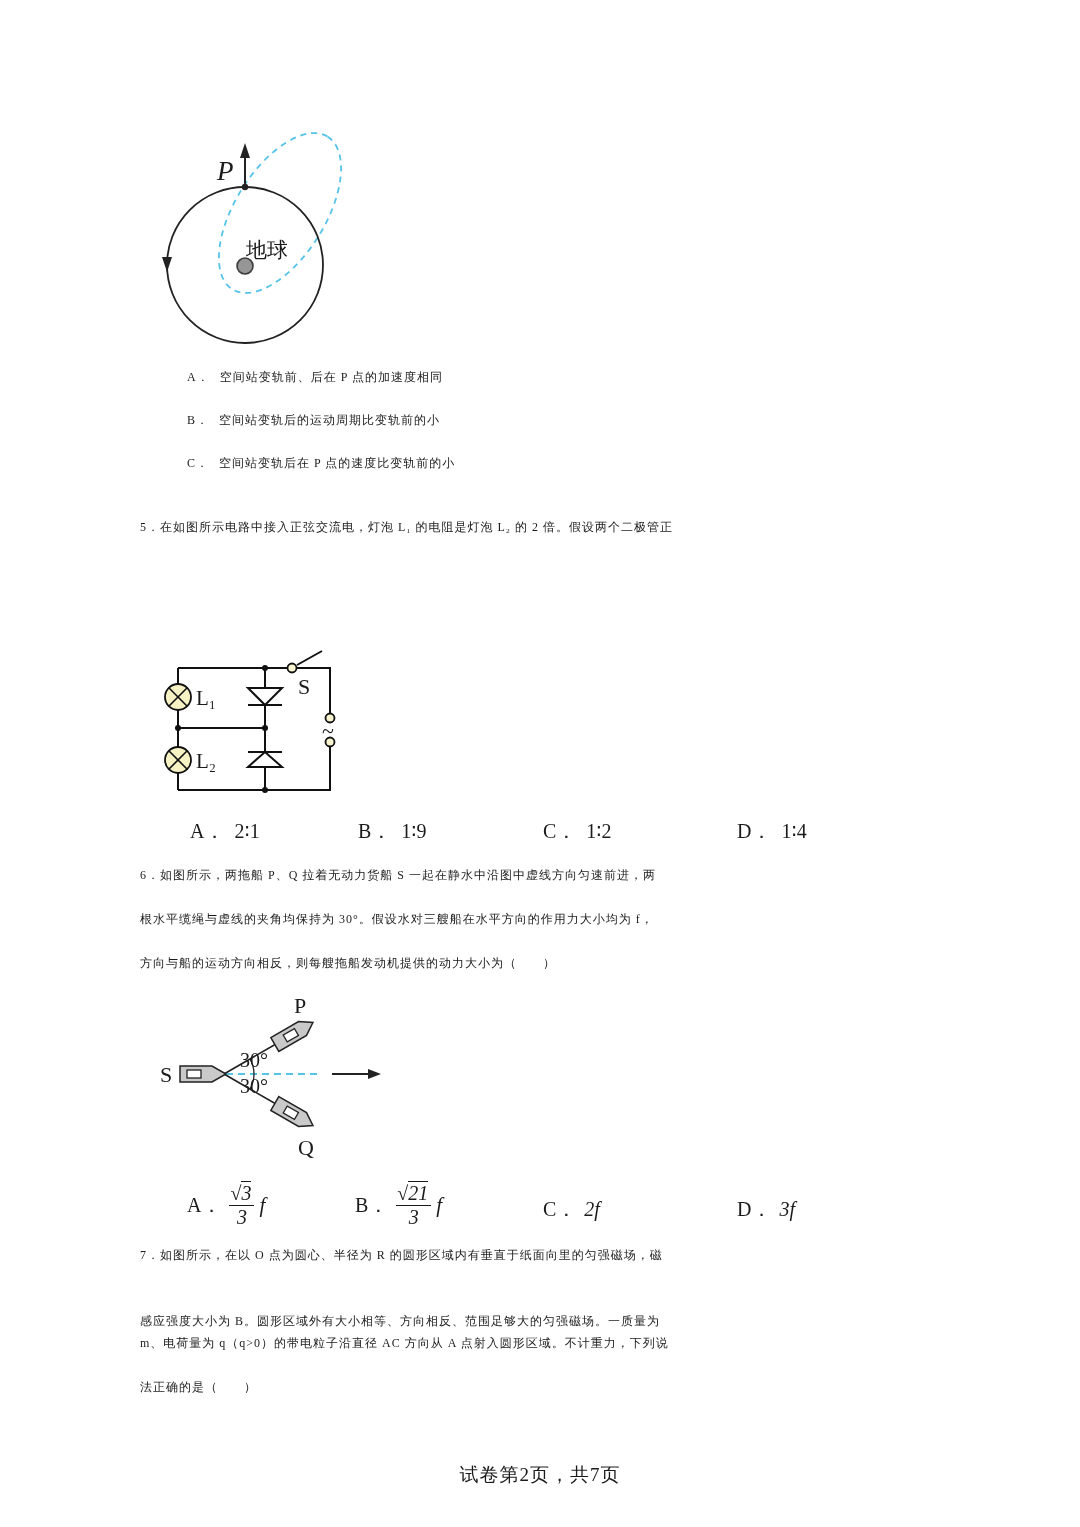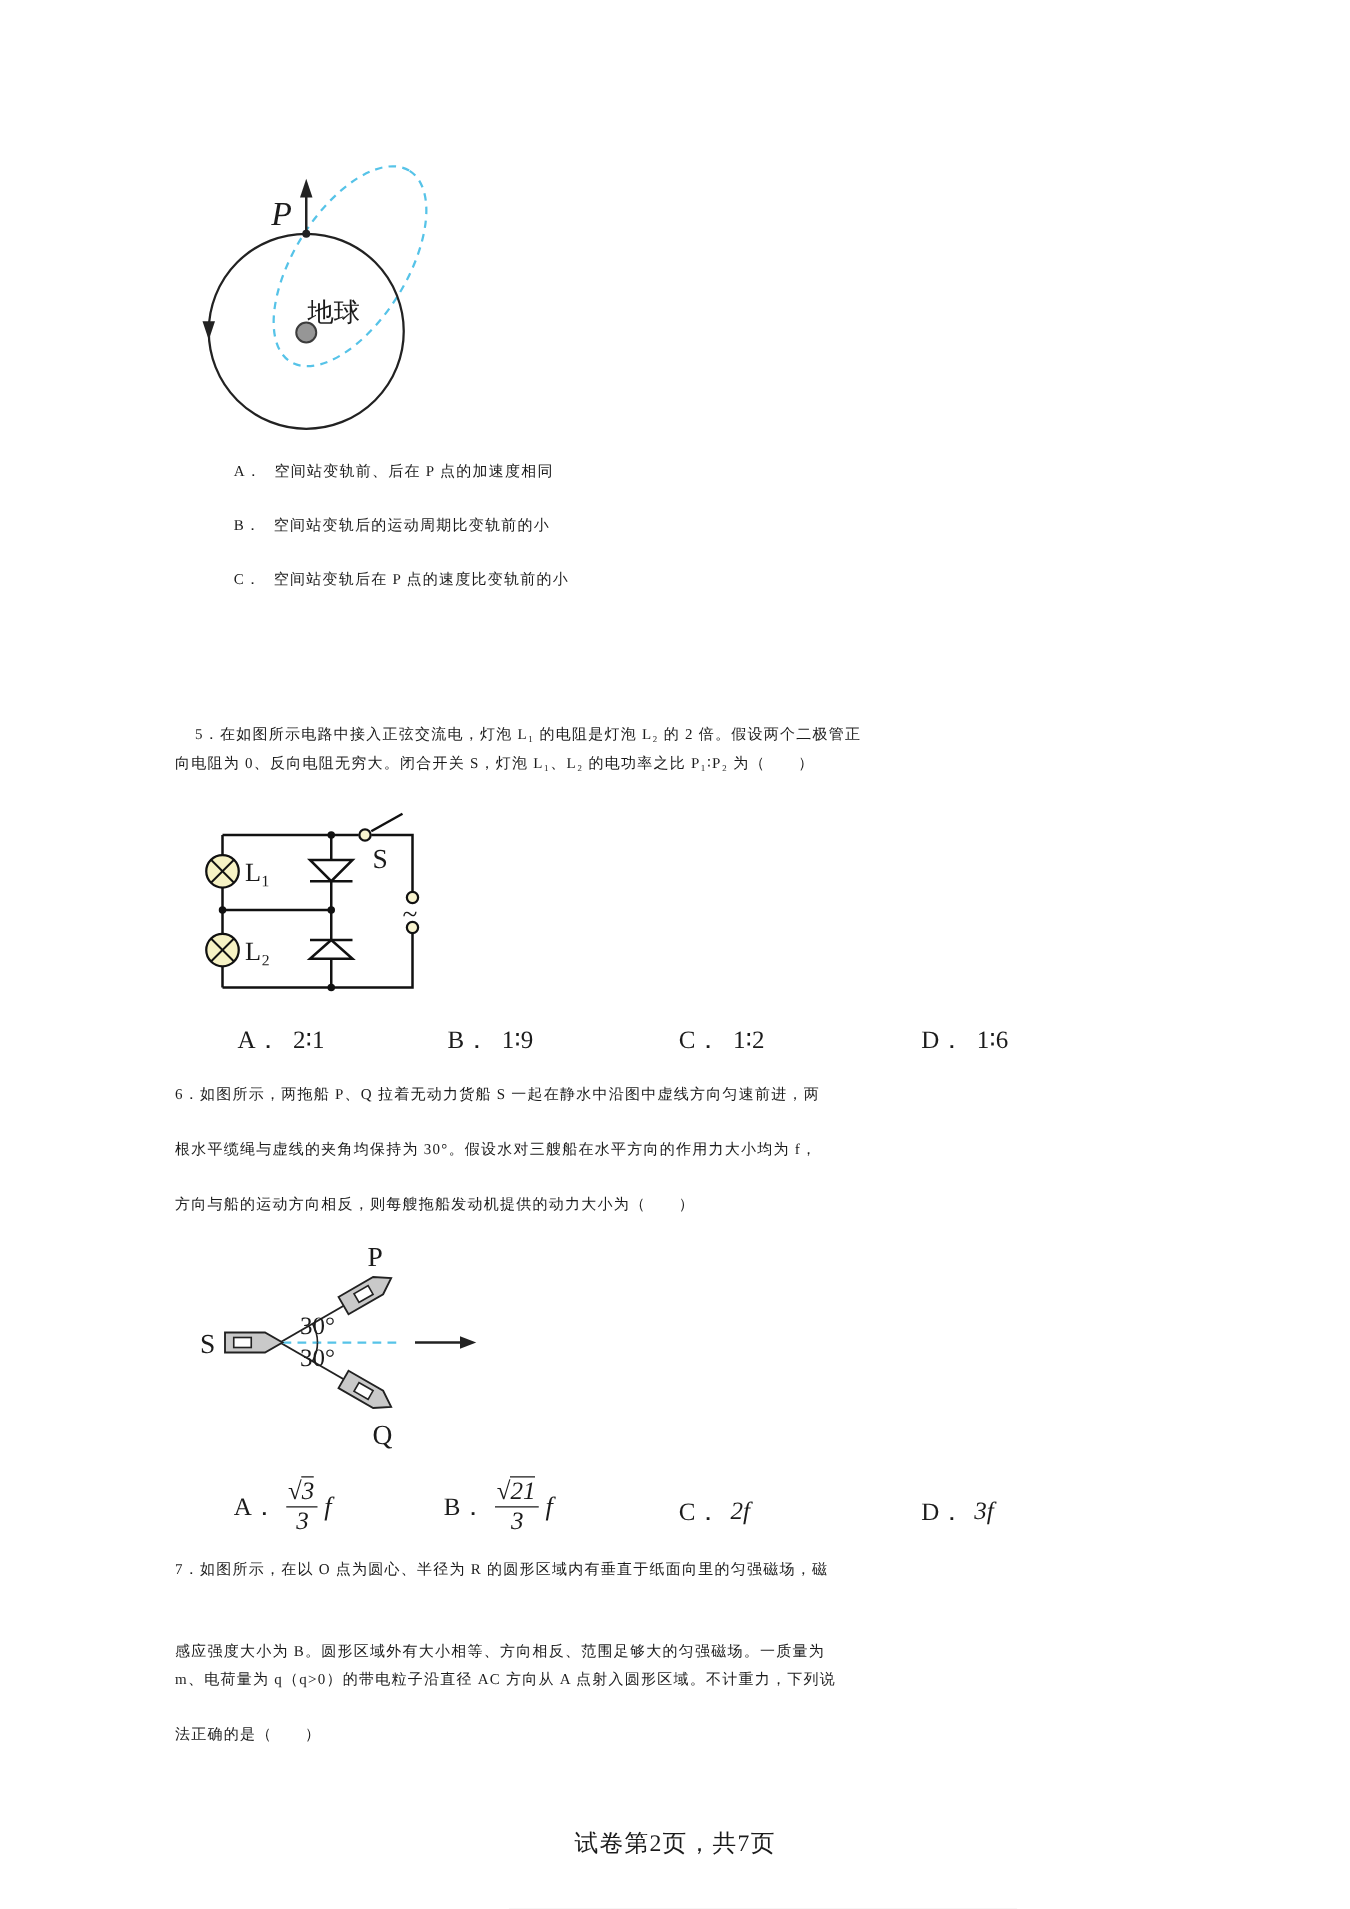--- a/index.html
+++ b/index.html
@@ -43,22 +43,21 @@
   <div class="line" style="left:187px; top:370px;">
     <span class="opt-label">A．</span><span>空间站变轨前、后在 P 点的加速度相同</span>
   </div>
   <div class="line" style="left:187px; top:413px;">
     <span class="opt-label">B．</span><span>空间站变轨后的运动周期比变轨前的小</span>
   </div>
   <div class="line" style="left:187px; top:456px;">
     <span class="opt-label">C．</span><span>空间站变轨后在 P 点的速度比变轨前的小</span>
   </div>
 
-  <div class="line" style="left:140px; top:580px;margin-left:16px;">5．在如图所示电路中接入正弦交流电，灯泡 L₁ 的电阻是灯泡 L₂ 的 2 倍。假设两个二极管正</div>
-  <div class="line" style="left:140px; top:603px;">向电阻为 0、反向电阻无穷大。闭合开关 S，灯泡 L₁、L₂ 的电功率之比 P₁∶P₂ 为（　　）</div>
+  <div class="line" style="left:140px; top:520px;">5．在如图所示电路中接入正弦交流电，灯泡 L₁ 的电阻是灯泡 L₂ 的 2 倍。假设两个二极管正</div>
 
   <svg style="left:140px; top:645px;" width="240" height="170" viewBox="0 0 240 170">
 
     <path fill="none" stroke="#111" stroke-width="2" d="M38,23 H147 M157,23 H190 V68 M190,102 V145 H38
              M38,23 V39 M38,65 V102 M38,128 V145
              M38,83 H125
              M125,23 V43 M125,60 V107 M125,122 V145"></path>
 
     <g>
       <circle cx="38" cy="52" r="13" fill="#f6f2c4" stroke="#111" stroke-width="1.8"></circle>
@@ -100,21 +99,21 @@
     <text x="56" y="60" font-size="21">L₁</text>
     <text x="56" y="123" font-size="21">L₂</text>
     <text x="158" y="49" font-size="22">S</text>
     <text x="182" y="93" font-size="22">~</text>
   </svg>
 
   <div>
     <span class="optrow-item" style="left:190px; top:818px;"><span class="opt-label">A．</span><span>2∶1</span></span>
     <span class="optrow-item" style="left:358px; top:818px;"><span class="opt-label">B．</span><span>1∶9</span></span>
     <span class="optrow-item" style="left:543px; top:818px;"><span class="opt-label">C．</span><span>1∶2</span></span>
-    <span class="optrow-item" style="left:737px; top:818px;"><span class="opt-label">D．</span><span>1∶6</span></span>
+    <span class="optrow-item" style="left:737px; top:818px;"><span class="opt-label">D．</span><span>1∶4</span></span>
   </div>
 
   <div class="line" style="left:140px; top:868px;">6．如图所示，两拖船 P、Q 拉着无动力货船 S 一起在静水中沿图中虚线方向匀速前进，两</div>
   <div class="line" style="left:140px; top:912px;">根水平缆绳与虚线的夹角均保持为 30°。假设水对三艘船在水平方向的作用力大小均为 f，</div>
   <div class="line" style="left:140px; top:956px;">方向与船的运动方向相反，则每艘拖船发动机提供的动力大小为（　　）</div>
 
   <svg style="left:150px; top:985px;" width="290" height="190" viewBox="0 0 290 190">
 
     <line x1="74" y1="89" x2="126" y2="59" stroke="#222" stroke-width="1.6"></line>
     <line x1="74" y1="89" x2="126" y2="119" stroke="#222" stroke-width="1.6"></line>

